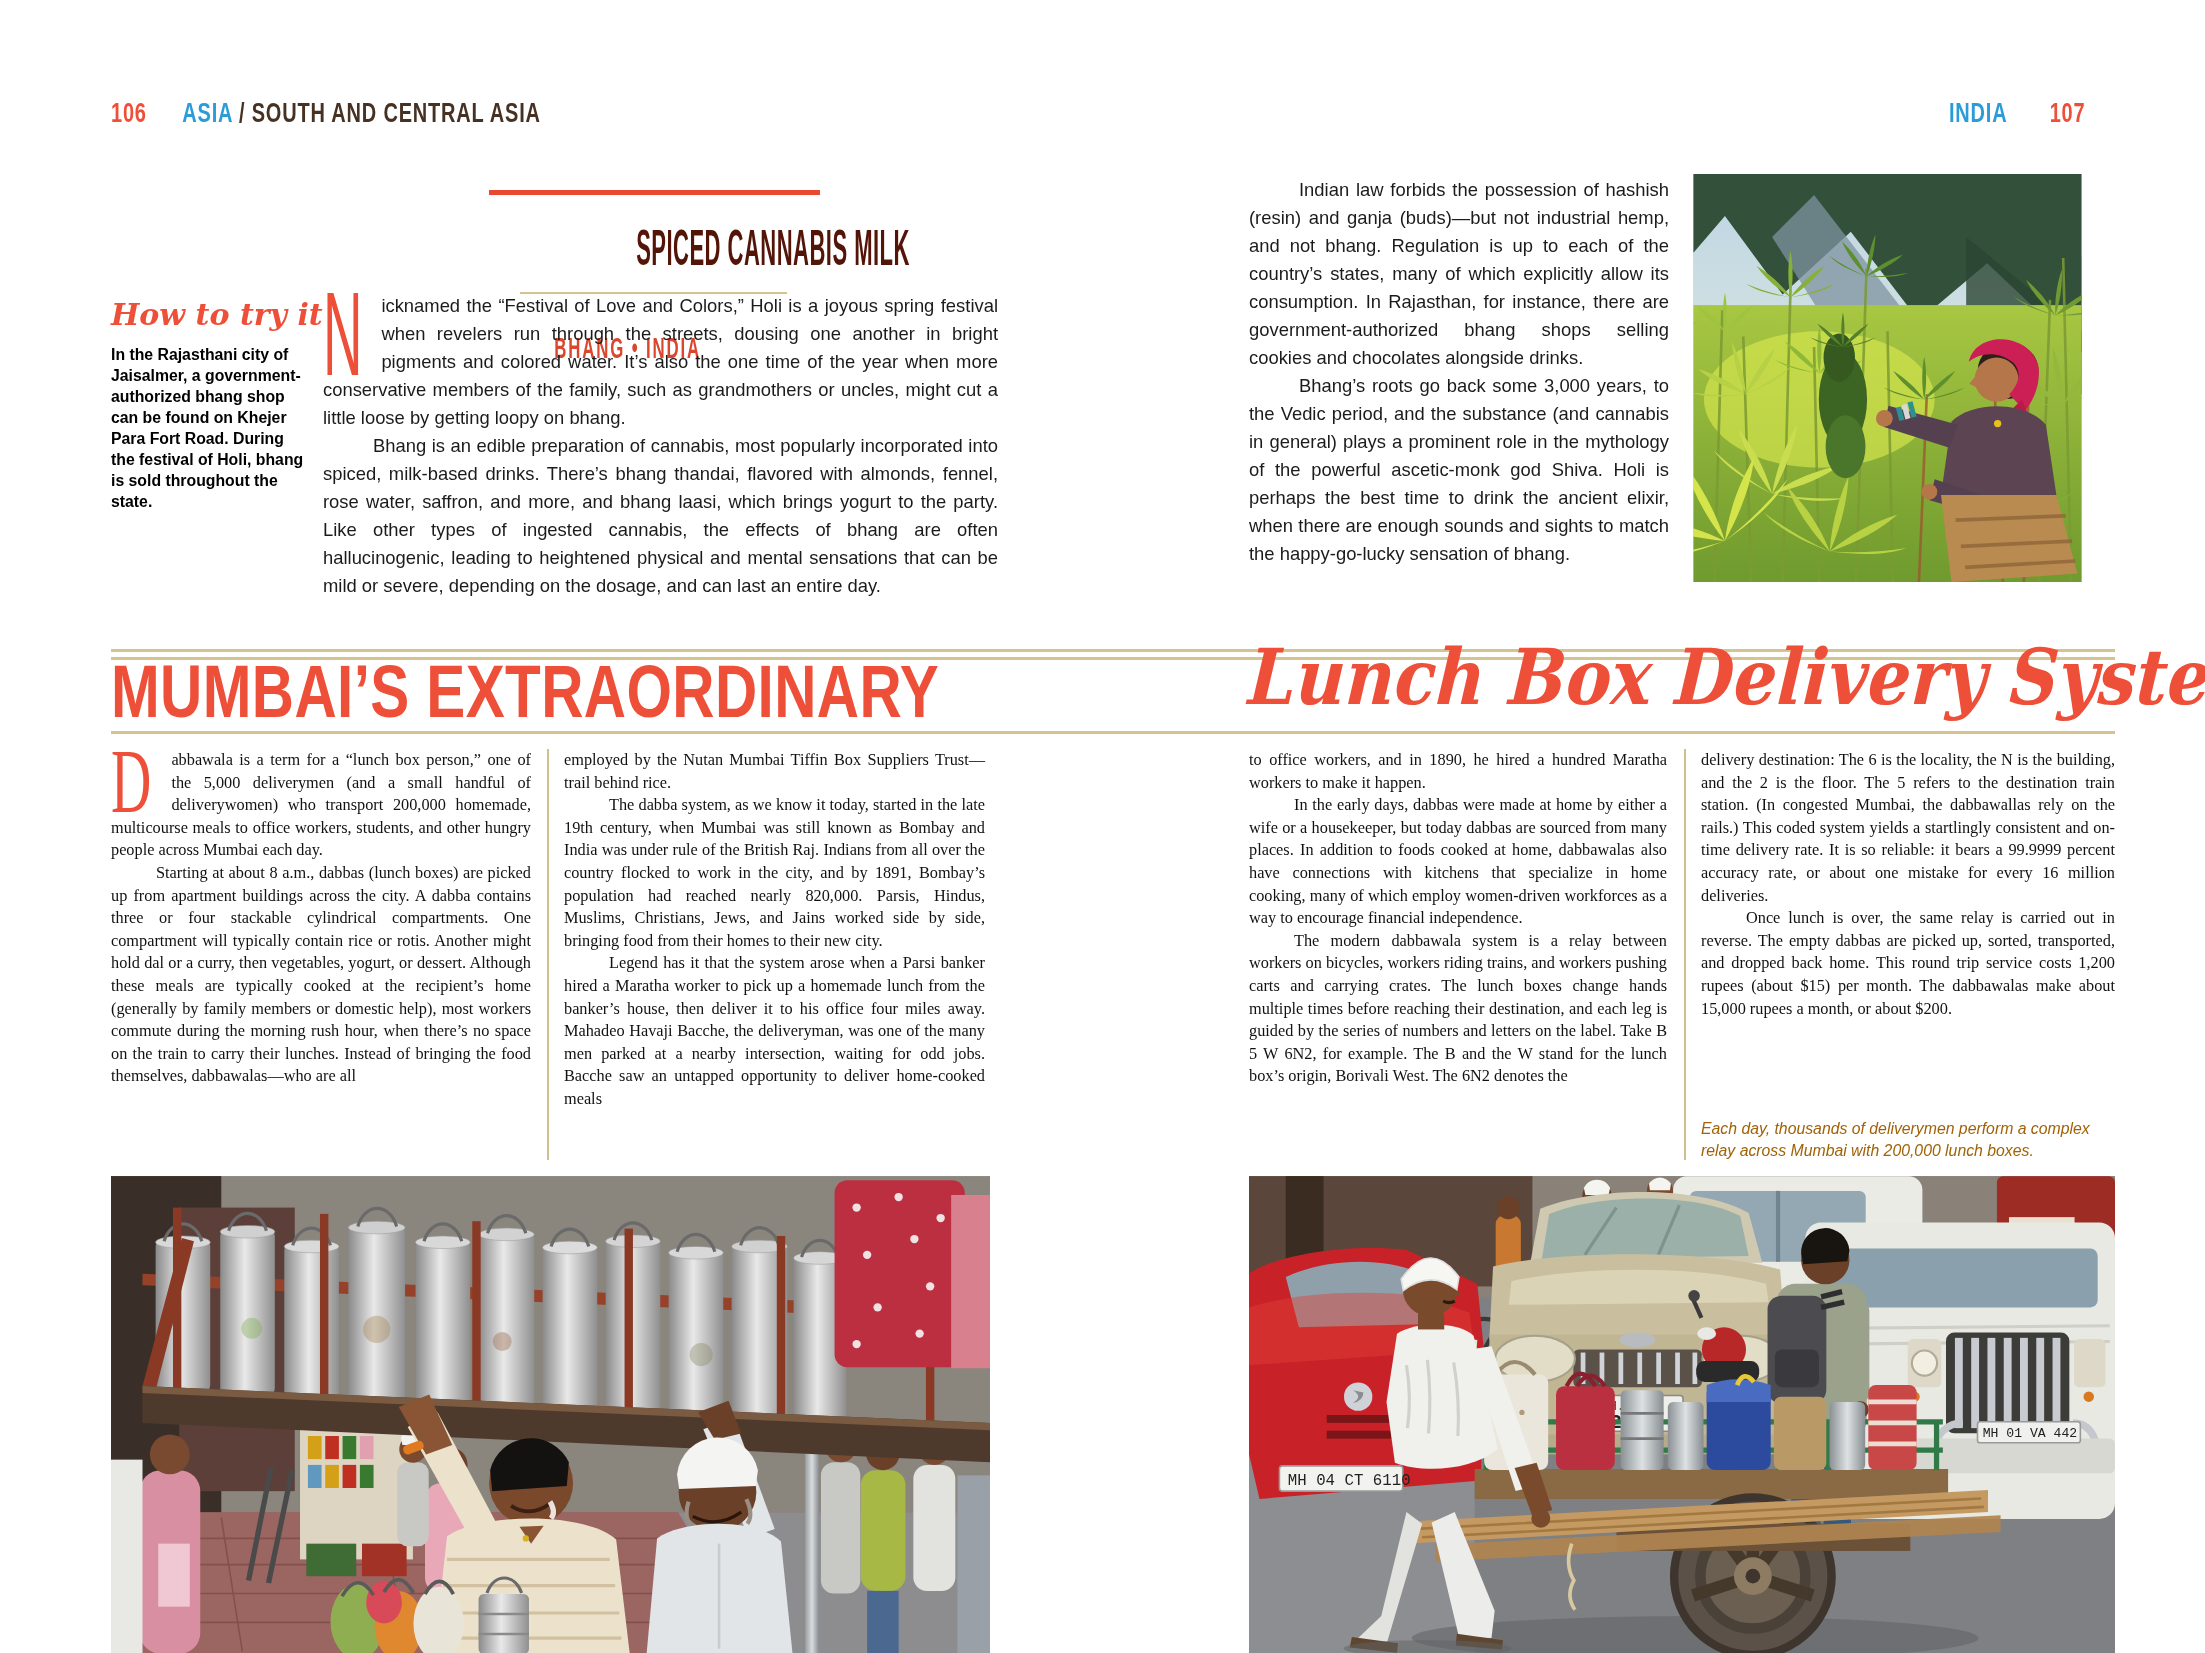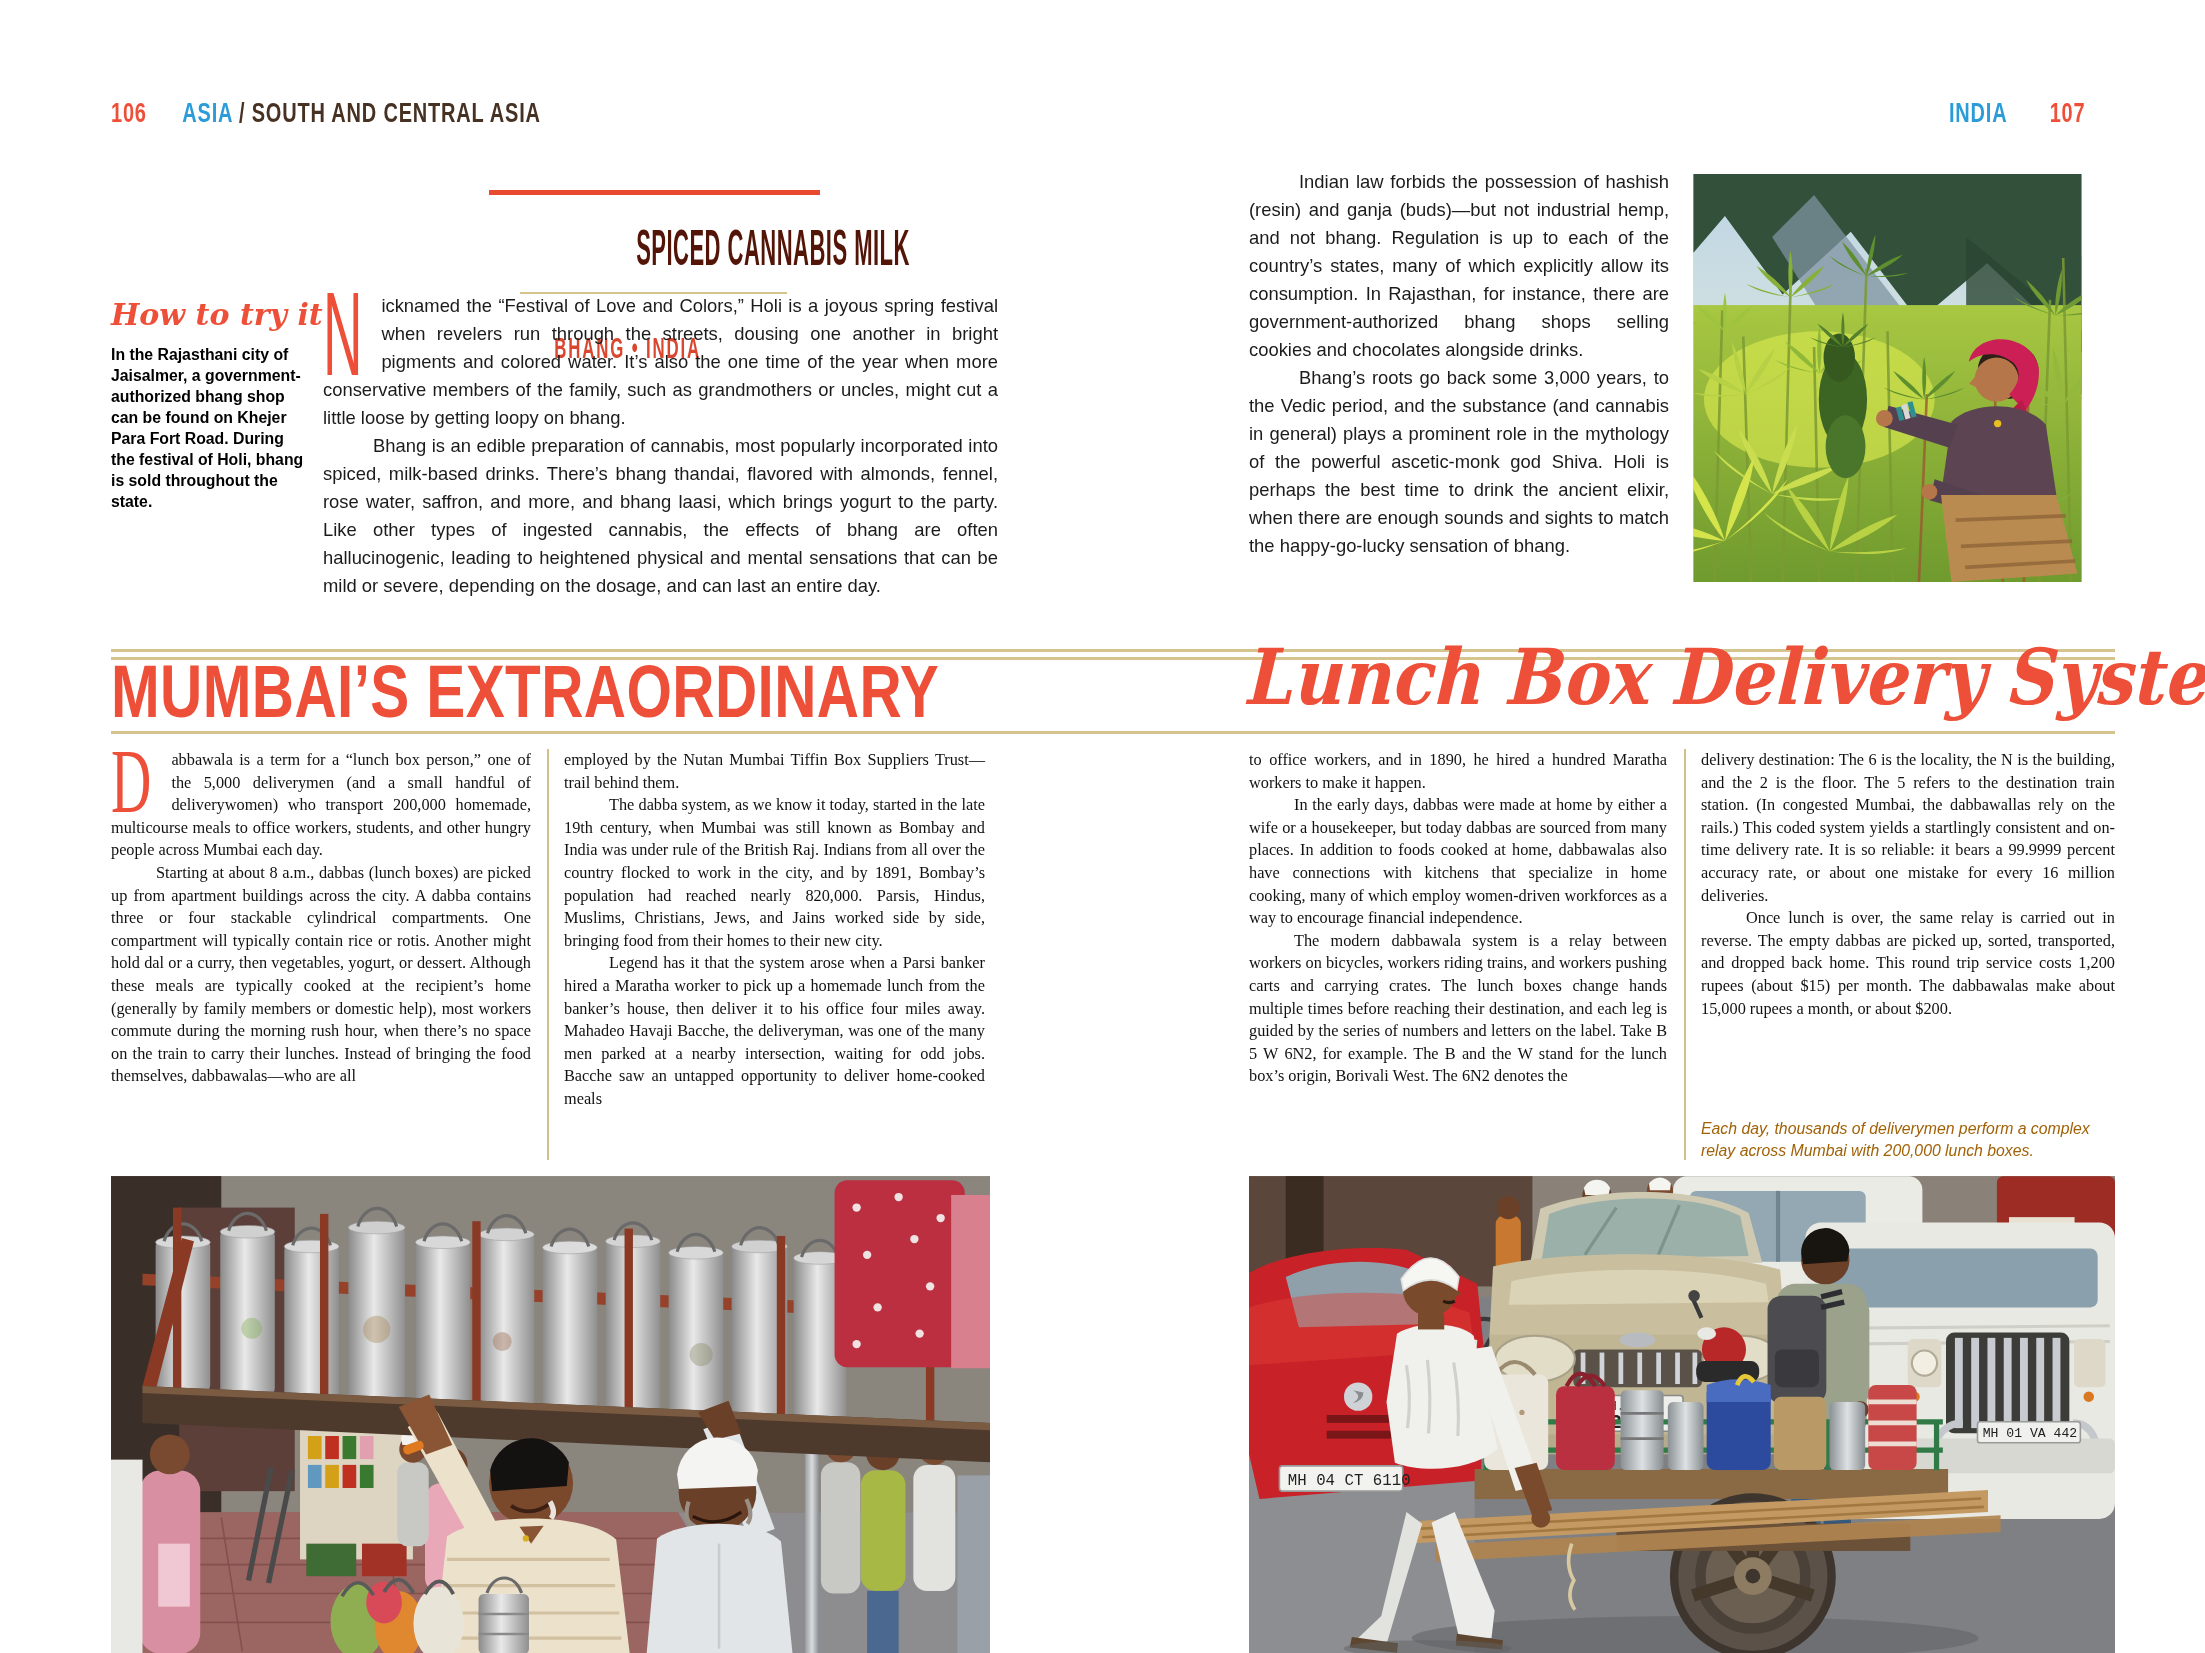--- a/index.html
+++ b/index.html
@@ -67,21 +67,21 @@
 </div>
 
 <div class="abs script howto-head" style="left:111px;top:297px;">How to try it</div>
 <div class="abs sidebar" style="left:111px;top:344px;">In the Rajasthani city of Jaisalmer, a government-authorized bhang shop can be found on Khejer Para Fort Road. During the festival of Holi, bhang is sold throughout the state.</div>
 
 <div class="abs bodysans" style="left:323px;top:292px;width:675px;">
   <p><span class="dropN">N</span><span>icknamed the “Festival of Love and Colors,” Holi is a joyous spring festival when revelers run through the streets, dousing one another in bright pigments and colored water. It’s also the one time of the year when more conservative members of the family, such as grandmothers or uncles, might cut a little loose by getting loopy on bhang.</span></p>
   <p class="ind">Bhang is an edible preparation of cannabis, most popularly incorporated into spiced, milk-based drinks. There’s bhang thandai, flavored with almonds, fennel, rose water, saffron, and more, and bhang laasi, which brings yogurt to the party. Like other types of ingested cannabis, the effects of bhang are often hallucinogenic, leading to heightened physical and mental sensations that can be mild or severe, depending on the dosage, and can last an entire day.</p>
 </div>
 
-<div class="abs bodysans" style="left:1249px;top:168px;width:420px;">
+<div class="abs bodysans" style="left:1249px;top:176px;width:420px;">
   <p class="ind">Indian law forbids the possession of hashish (resin) and ganja (buds)—but not industrial hemp, and not bhang. Regulation is up to each of the country’s states, many of which explicitly allow its consumption. In Rajasthan, for instance, there are government-authorized bhang shops selling cookies and chocolates alongside drinks.</p>
   <p class="ind">Bhang’s roots go back some 3,000 years, to the Vedic period, and the substance (and cannabis in general) plays a prominent role in the mythology of the powerful ascetic-monk god Shiva. Holi is perhaps the best time to drink the ancient elixir, when there are enough sounds and sights to match the happy-go-lucky sensation of bhang.</p>
 </div>
 
 <div class="abs photo" style="left:1693px;top:174px;width:389px;height:408px;">
 <svg width="389" height="408" viewBox="0 0 740 778">
   <defs>
     <linearGradient id="sky" x1="0" y1="0" x2="0" y2="1">
       <stop offset="0" stop-color="#bcd4e4"></stop>
           <stop offset="0.6" stop-color="#dde8e0"></stop>
@@ -167,21 +167,21 @@
   <span class="script script-head">Lunch Box Delivery System</span>
 </div>
 <div class="abs rule-tan" style="left:111px;top:731px;width:2004px;height:3.2px;"></div>
 
 <div class="abs bodyserif" style="left:111px;top:749px;width:420px;">
   <p><span class="dropD">D</span><span>abbawala is a term for a “lunch box person,” one of the 5,000 deliverymen (and a small handful of deliverywomen) who transport 200,000 homemade, multicourse meals to office workers, students, and other hungry people across Mumbai each day.</span></p>
   <p class="ind">Starting at about 8 a.m., dabbas (lunch boxes) are picked up from apartment buildings across the city. A dabba contains three or four stackable cylindrical compartments. One compartment will typically contain rice or rotis. Another might hold dal or a curry, then vegetables, yogurt, or dessert. Although these meals are typically cooked at the recipient’s home (generally by family members or domestic help), most workers commute during the morning rush hour, when there’s no space on the train to carry their lunches. Instead of bringing the food themselves, dabbawalas—who are all</p>
 </div>
 <div class="abs vdivider" style="left:547px;top:749px;height:411px;"></div>
 <div class="abs bodyserif" style="left:564px;top:749px;width:421px;">
-  <p>employed by the Nutan Mumbai Tiffin Box Suppliers Trust—trail behind them.</p>
+  <p>employed by the Nutan Mumbai Tiffin Box Suppliers Trust—trail behind rice.</p>
   <p class="ind">The dabba system, as we know it today, started in the late 19th century, when Mumbai was still known as Bombay and India was under rule of the British Raj. Indians from all over the country flocked to work in the city, and by 1891, Bombay’s population had reached nearly 820,000. Parsis, Hindus, Muslims, Christians, Jews, and Jains worked side by side, bringing food from their homes to their new city.</p>
   <p class="ind">Legend has it that the system arose when a Parsi banker hired a Maratha worker to pick up a homemade lunch from the banker’s house, then deliver it to his office four miles away. Mahadeo Havaji Bacche, the deliveryman, was one of the many men parked at a nearby intersection, waiting for odd jobs. Bacche saw an untapped opportunity to deliver home-cooked meals</p>
 </div>
 <div class="abs bodyserif" style="left:1249px;top:749px;width:418px;">
   <p>to office workers, and in 1890, he hired a hundred Maratha workers to make it happen.</p>
   <p class="ind">In the early days, dabbas were made at home by either a wife or a housekeeper, but today dabbas are sourced from many places. In addition to foods cooked at home, dabbawalas also have connections with kitchens that specialize in home cooking, many of which employ women-driven workforces as a way to encourage financial independence.</p>
   <p class="ind">The modern dabbawala system is a relay between workers on bicycles, workers riding trains, and workers pushing carts and carrying crates. The lunch boxes change hands multiple times before reaching their destination, and each leg is guided by the series of numbers and letters on the label. Take B 5 W 6N2, for example. The B and the W stand for the lunch box’s origin, Borivali West. The 6N2 denotes the</p>
 </div>
 <div class="abs vdivider" style="left:1684px;top:749px;height:411px;"></div>
 <div class="abs bodyserif" style="left:1701px;top:749px;width:414px;">

